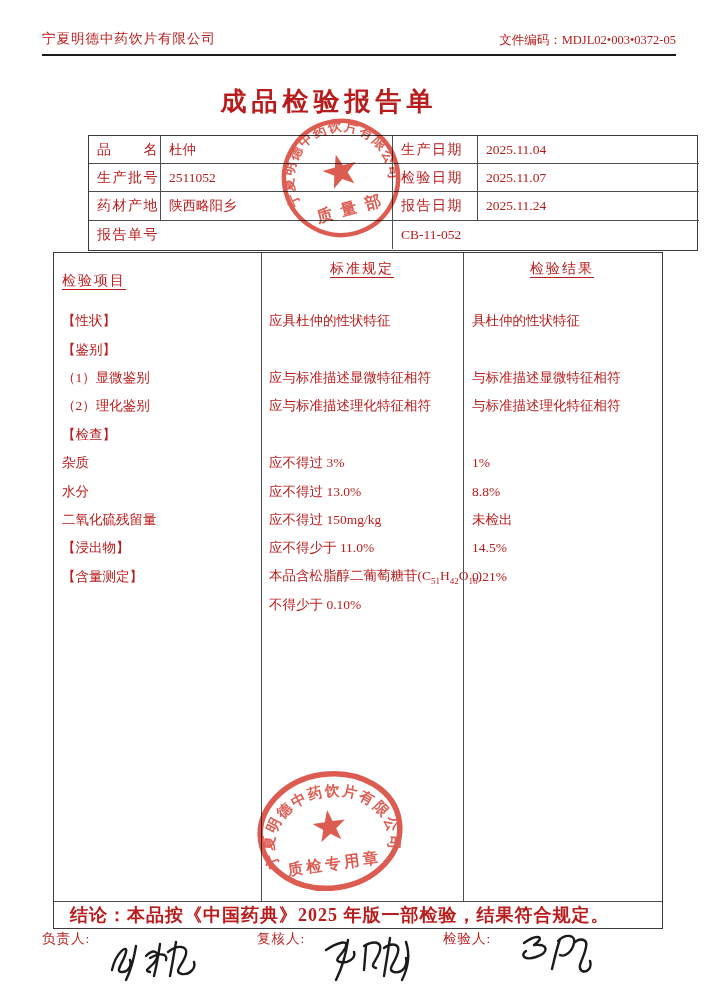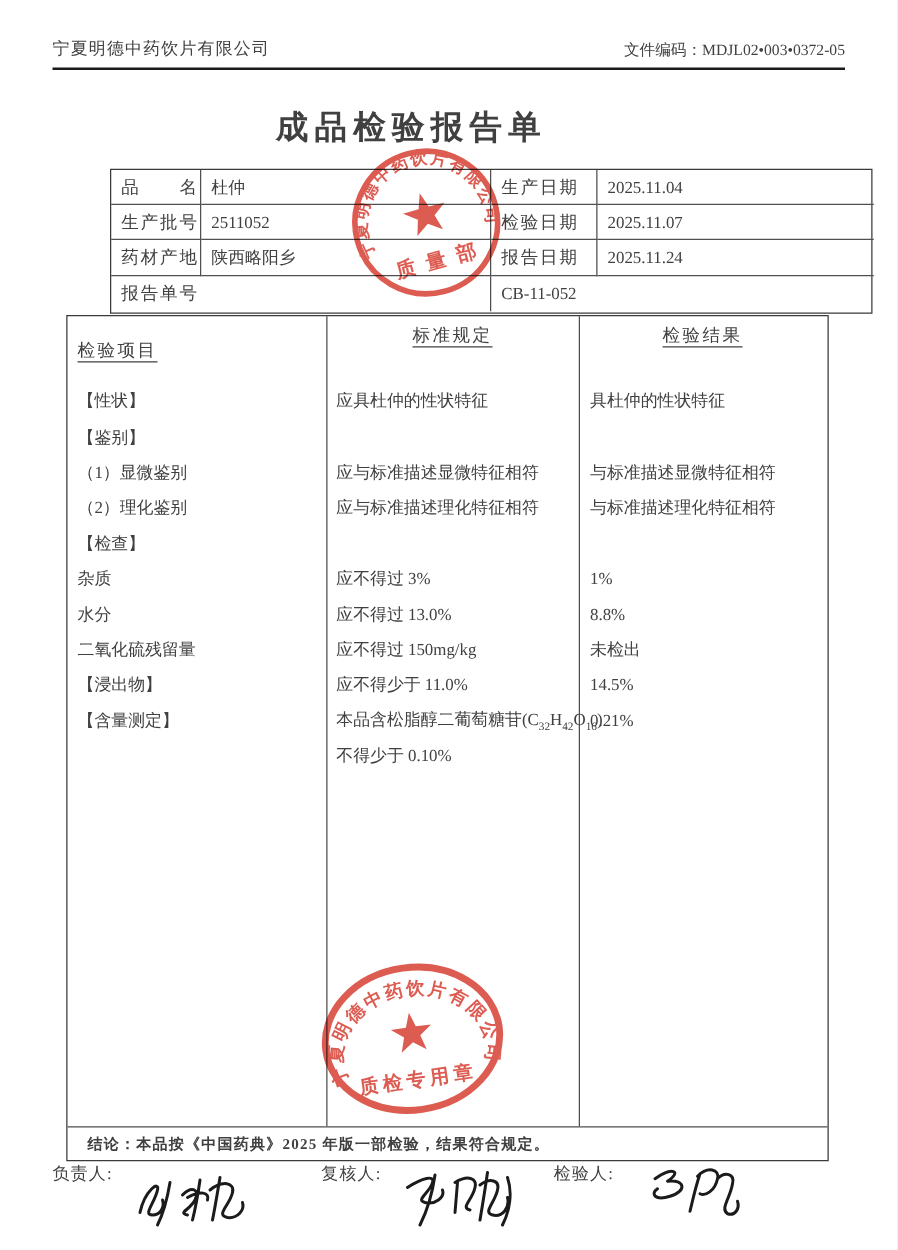--- a/index.html
+++ b/index.html
@@ -1,18 +1,18 @@
 <!DOCTYPE html>
 <html><head>
 <meta charset="utf-8">
 <style>
   html,body{margin:0;padding:0;background:#e8e8e8;}
   .page{
     position:relative;width:718px;height:1000px;background:#ffffff;
-    font-family:"Liberation Serif","DejaVu Serif",serif;color:#404040;
+    font-family:"Liberation Serif","DejaVu Serif",serif;color:#b91c1c;
     margin:0 auto;overflow:hidden;
   }
   .abs{position:absolute;}
   
   .company{left:42px;top:30px;font-size:13.5px;letter-spacing:1px;}
   .doccode{right:42px;top:32px;font-size:12.5px;}
   .header-rule{left:42px;top:54px;width:634px;height:2px;background:#1a1a1a;}
   
   .title{left:0;top:84px;width:658px;text-align:center;font-size:26px;font-weight:bold;letter-spacing:5px;}
   
@@ -38,21 +38,21 @@
   .spec-h.h2{left:207px;width:202px;text-align:center;}
   .spec-h.h3{left:409px;width:198px;text-align:center;}
   .spec-body{position:absolute;left:0;top:54px;width:100%;}
   .spec-row{display:grid;grid-template-columns:208px 202px 198px;height:28.4px;align-items:center;}
   .spec-row>div{white-space:nowrap;font-size:13.5px;overflow:visible;}
   .c-item{padding-left:8px;}
   .c-std{padding-left:7px;}
   .c-res{padding-left:8px;}
   sub{font-size:9px;}
   .conclusion{position:absolute;left:0;top:648px;width:100%;height:26px;border-top:1px solid #4f4f4f;
-    line-height:26px;font-size:12px;box-sizing:border-box;padding-left:16px;white-space:nowrap;}
+    line-height:26px;font-size:18px;box-sizing:border-box;padding-left:16px;white-space:nowrap;}
   .conclusion b{letter-spacing:1px;}
   
   .sig-label{top:930px;font-size:13.5px;letter-spacing:1px;}
   .sl1{left:42px;} .sl2{left:257px;} .sl3{left:443px;}
   .sig-svg{pointer-events:none;}
   .sig-svg path{fill:none;stroke:#1b1b1b;stroke-width:2.4;stroke-linecap:round;stroke-linejoin:round;}
   
   .stamp{mix-blend-mode:multiply;opacity:0.88;}
 </style>
 </head>
@@ -134,21 +134,21 @@
         <div class="c-std">应不得过 150mg/kg</div>
         <div class="c-res">未检出</div>
       </div>
       <div class="spec-row">
         <div class="c-item">【浸出物】</div>
         <div class="c-std">应不得少于 11.0%</div>
         <div class="c-res">14.5%</div>
       </div>
       <div class="spec-row">
         <div class="c-item">【含量测定】</div>
-        <div class="c-std"><span>本品含松脂醇二葡萄糖苷(C</span><sub>32</sub><span>H</span><sub>42</sub><span>O</span><sub>16</sub><span>)</span></div>
+        <div class="c-std"><span>本品含松脂醇二葡萄糖苷(C</span><sub>51</sub><span>H</span><sub>42</sub><span>O</span><sub>16</sub><span>)</span></div>
         <div class="c-res">0.21%</div>
       </div>
       <div class="spec-row">
         <div class="c-item"></div>
         <div class="c-std">不得少于 0.10%</div>
         <div class="c-res"></div>
       </div>
     </div>
 
     <div class="conclusion"><b>结论：</b><b>本品按《中国药典》2025 年版一部检验，结果符合规定。</b></div>

